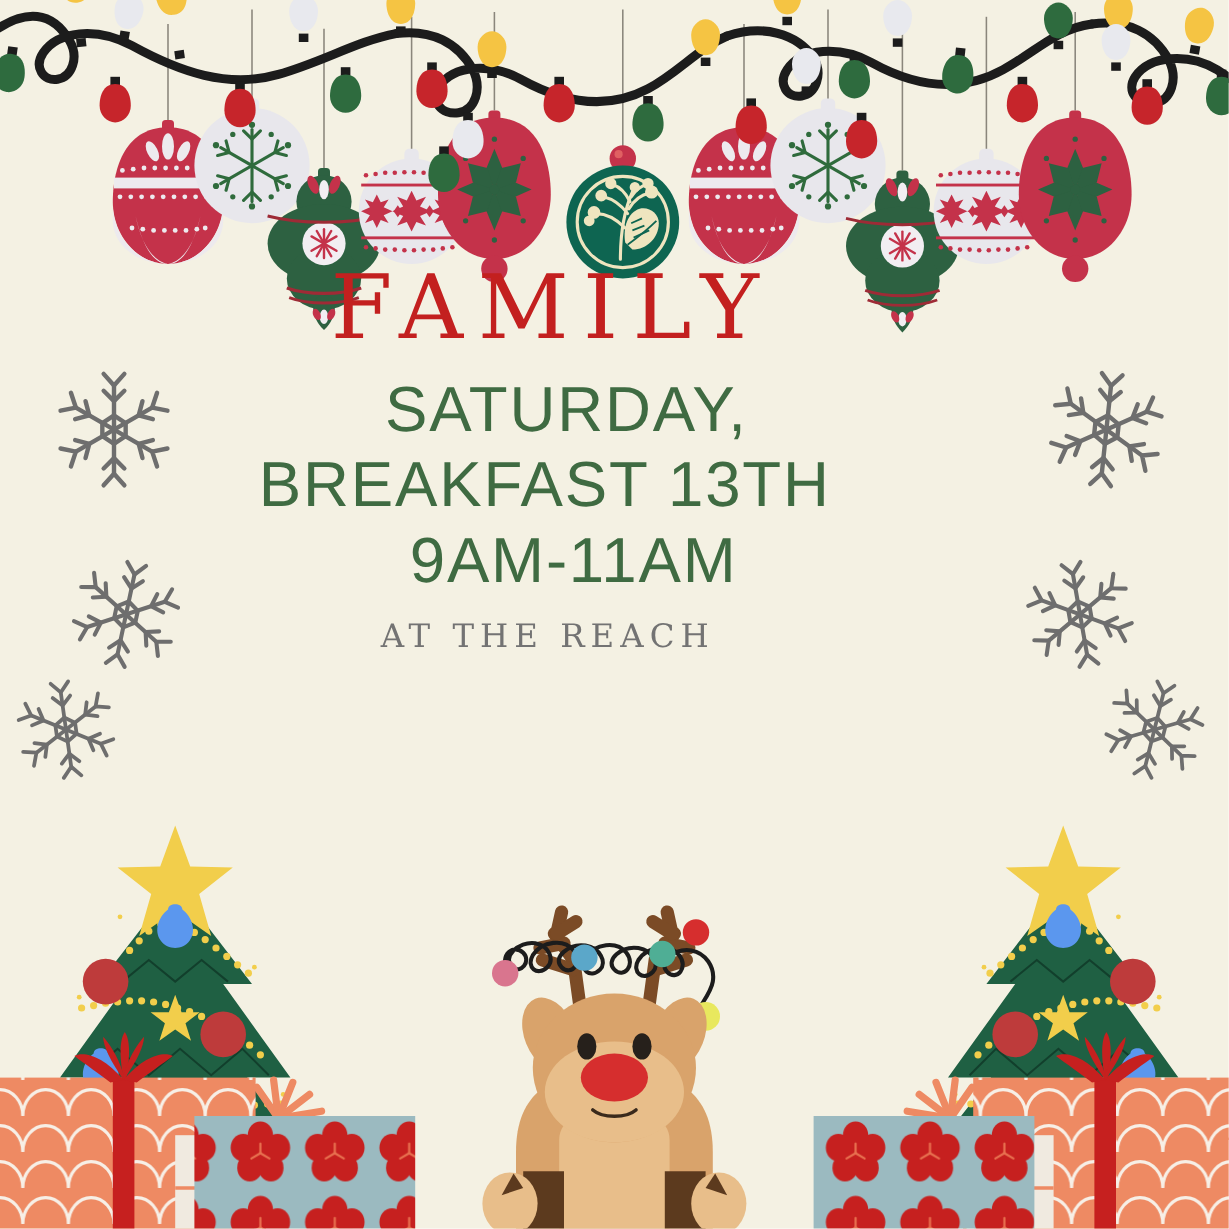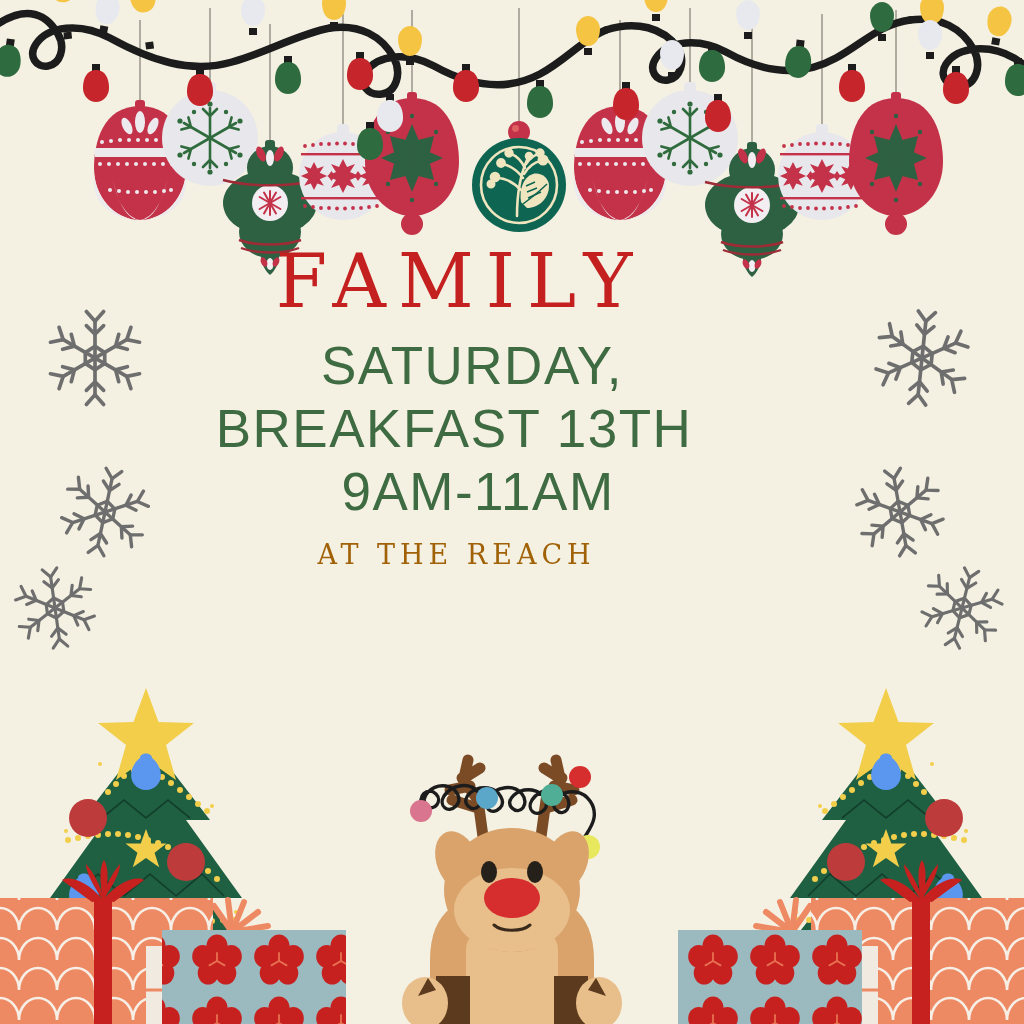--- a/index.html
+++ b/index.html
@@ -19,21 +19,21 @@
   .layer {
     position: absolute;
     left: 0; top: 0;
     width: 1024px; height: 1024px;
     pointer-events: none;
   }
   
   #text-block {
     position: absolute;
     left: 0;
-    top: 246px;
+    top: 222px;
     width: 908px;
     text-align: center;
     z-index: 40;
   }
   .title-line {
     font-family: "DejaVu Serif", "Liberation Serif", serif;
     color: #C3201F;
     font-size: 74px;
     line-height: 0.96em;
     letter-spacing: 12px;
@@ -51,21 +51,21 @@
     letter-spacing: 1.5px;
     font-weight: 400;
     margin: 0;
     white-space: nowrap;
   }
   #sub-line-1 { margin-top: 22px; padding-left: 36px; }
   #sub-line-2 { margin-top: 9px; }
   #sub-line-3 { margin-top: 9px; margin-left: 48px; }
   #venue-line {
     font-family: "DejaVu Serif", "Liberation Serif", serif;
-    color: #a16207;
+    color: #737373;
     font-size: 27px;
     letter-spacing: 5px;
     text-indent: 5px;
     margin: 0;
     margin-top: 20px;
     white-space: nowrap;
   }
 </style>
 </head>
 <body>

